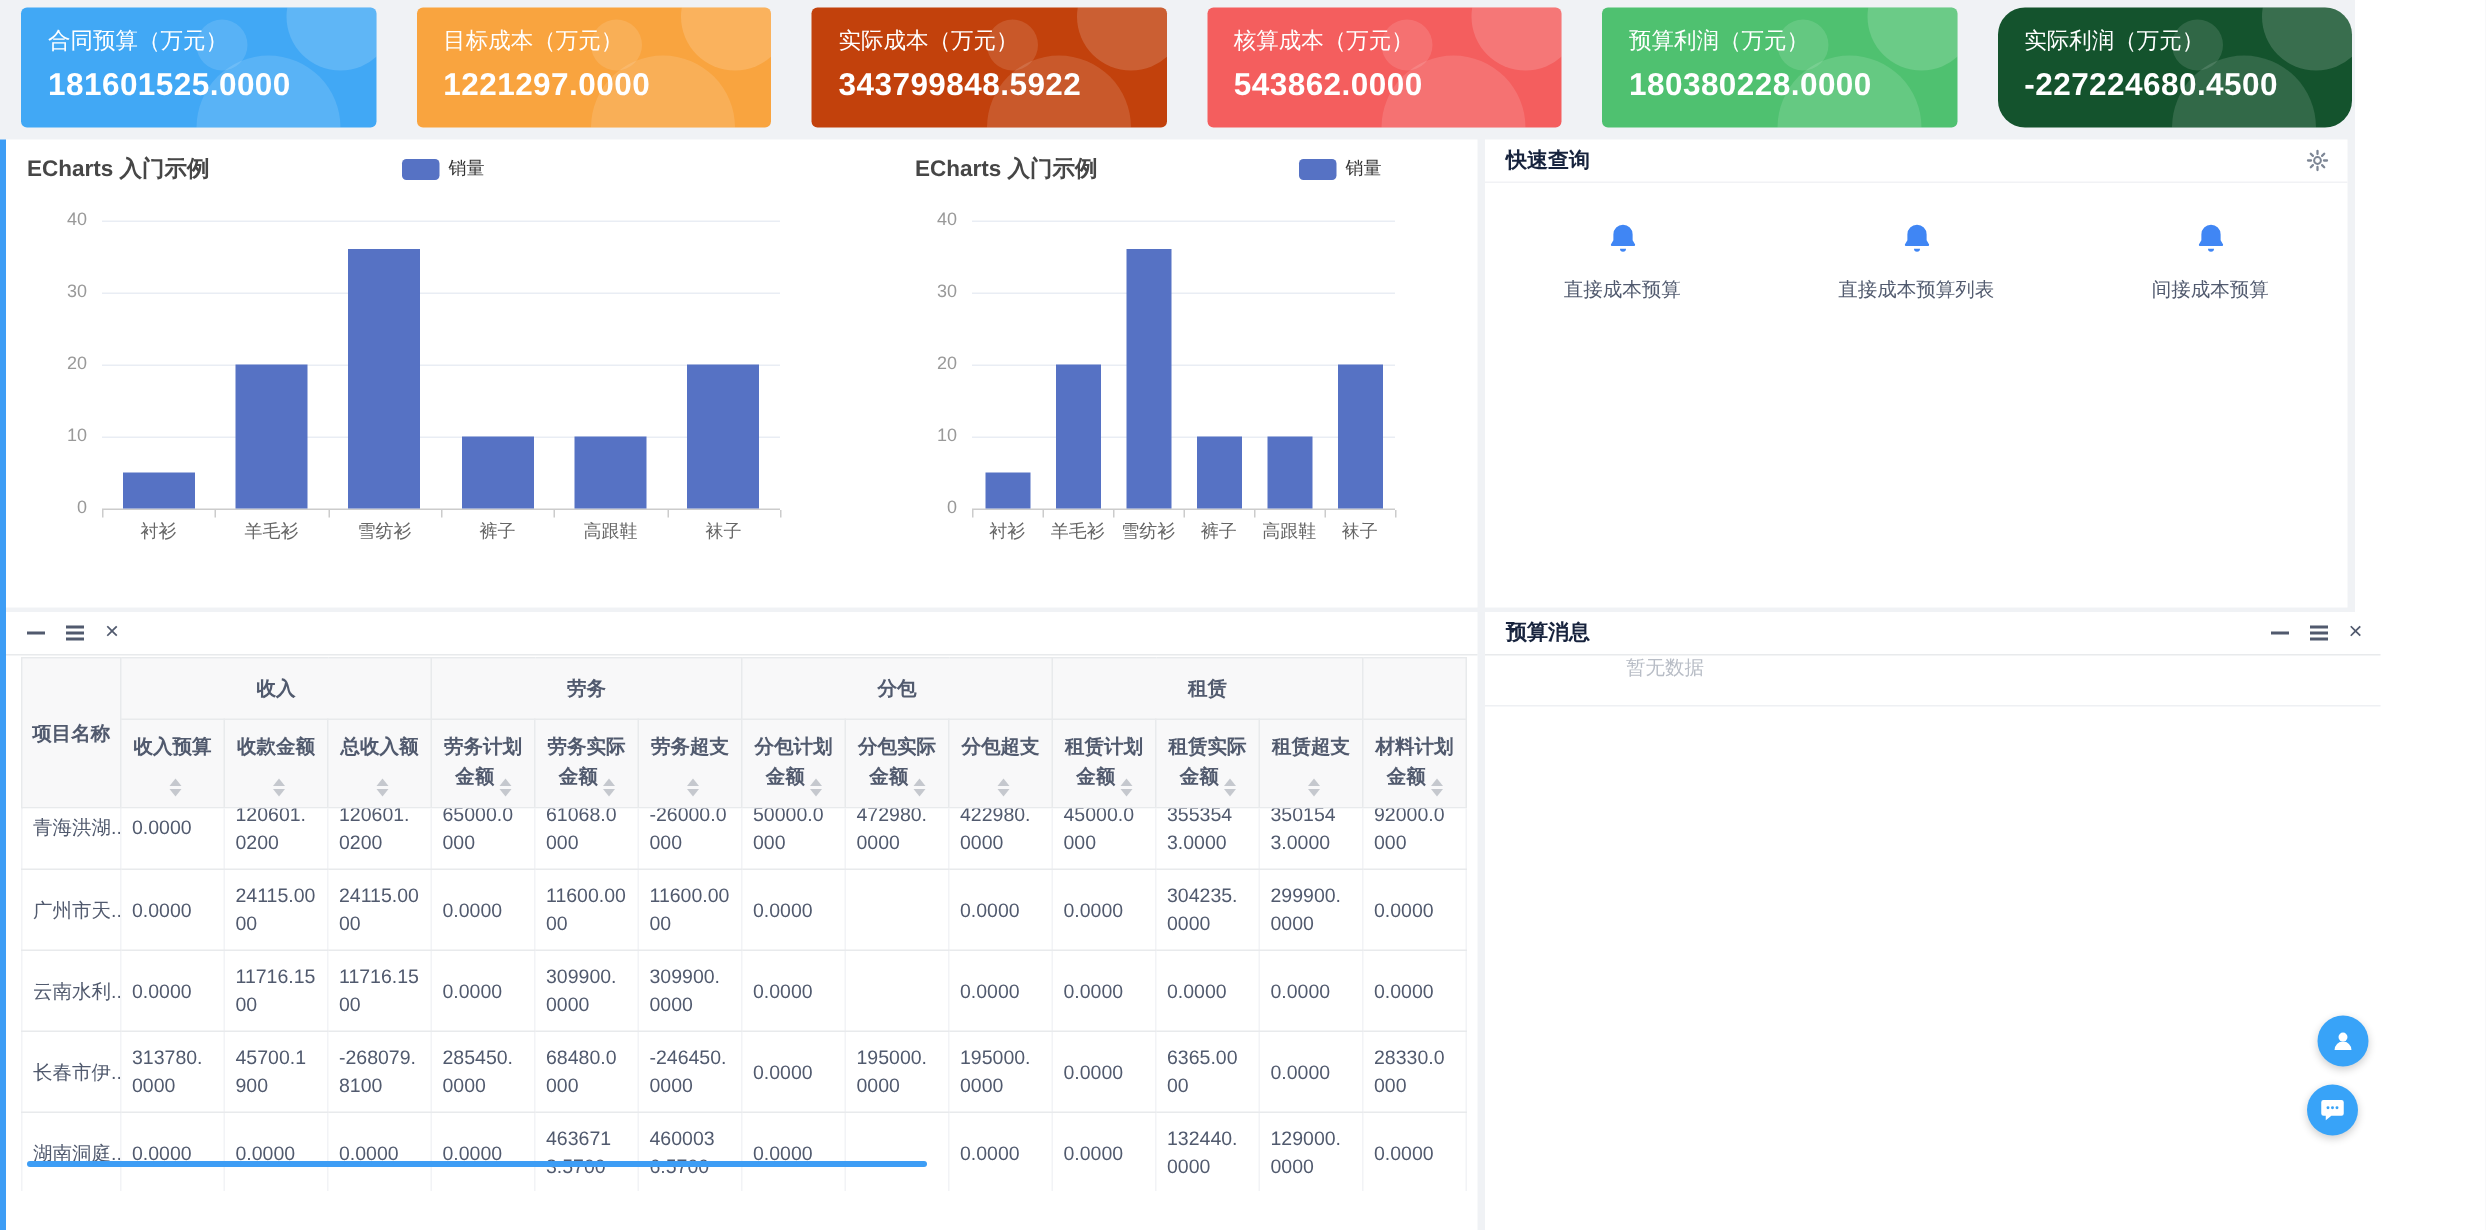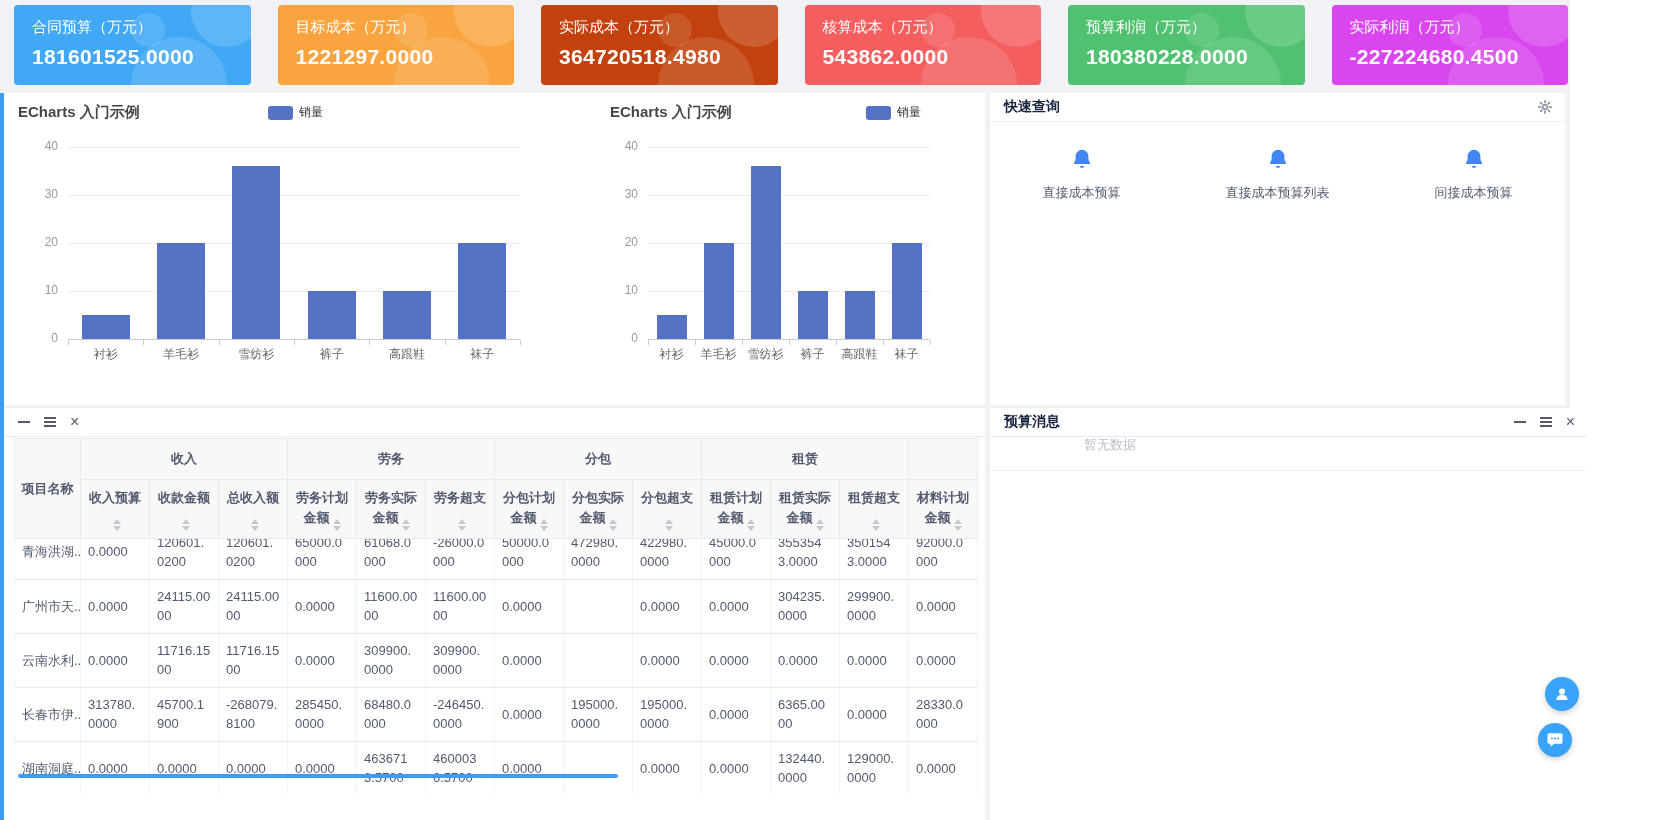--- a/index.html
+++ b/index.html
@@ -97,37 +97,37 @@
       <span class="circ c2"></span>
       <span class="circ c3"></span>
       <div class="kpi-title">目标成本（万元）</div>
       <div class="kpi-value">1221297.0000</div>
     </div>
     <div class="kpi-card" style="background: #c2410c;">
       <span class="circ c1"></span>
       <span class="circ c2"></span>
       <span class="circ c3"></span>
       <div class="kpi-title">实际成本（万元）</div>
-      <div class="kpi-value">364720518.4980</div>
+      <div class="kpi-value">343799848.5922</div>
     </div>
     <div class="kpi-card" style="background: rgb(244, 94, 94);">
       <span class="circ c1"></span>
       <span class="circ c2"></span>
       <span class="circ c3"></span>
       <div class="kpi-title">核算成本（万元）</div>
       <div class="kpi-value">543862.0000</div>
     </div>
     <div class="kpi-card" style="background: rgb(79, 193, 112);">
       <span class="circ c1"></span>
       <span class="circ c2"></span>
       <span class="circ c3"></span>
       <div class="kpi-title">预算利润（万元）</div>
       <div class="kpi-value">180380228.0000</div>
     </div>
-    <div class="kpi-card" style="background: #d946ef;">
+    <div class="kpi-card" style="background: #14532d; border-radius: 18px;">
       <span class="circ c1"></span>
       <span class="circ c2"></span>
       <span class="circ c3"></span>
       <div class="kpi-title">实际利润（万元）</div>
       <div class="kpi-value">-227224680.4500</div>
     </div>
   </div>
 
 <div class="panel charts-panel">
   <div class="chart-host" id="chart1" style="left:6px;width:586px">

